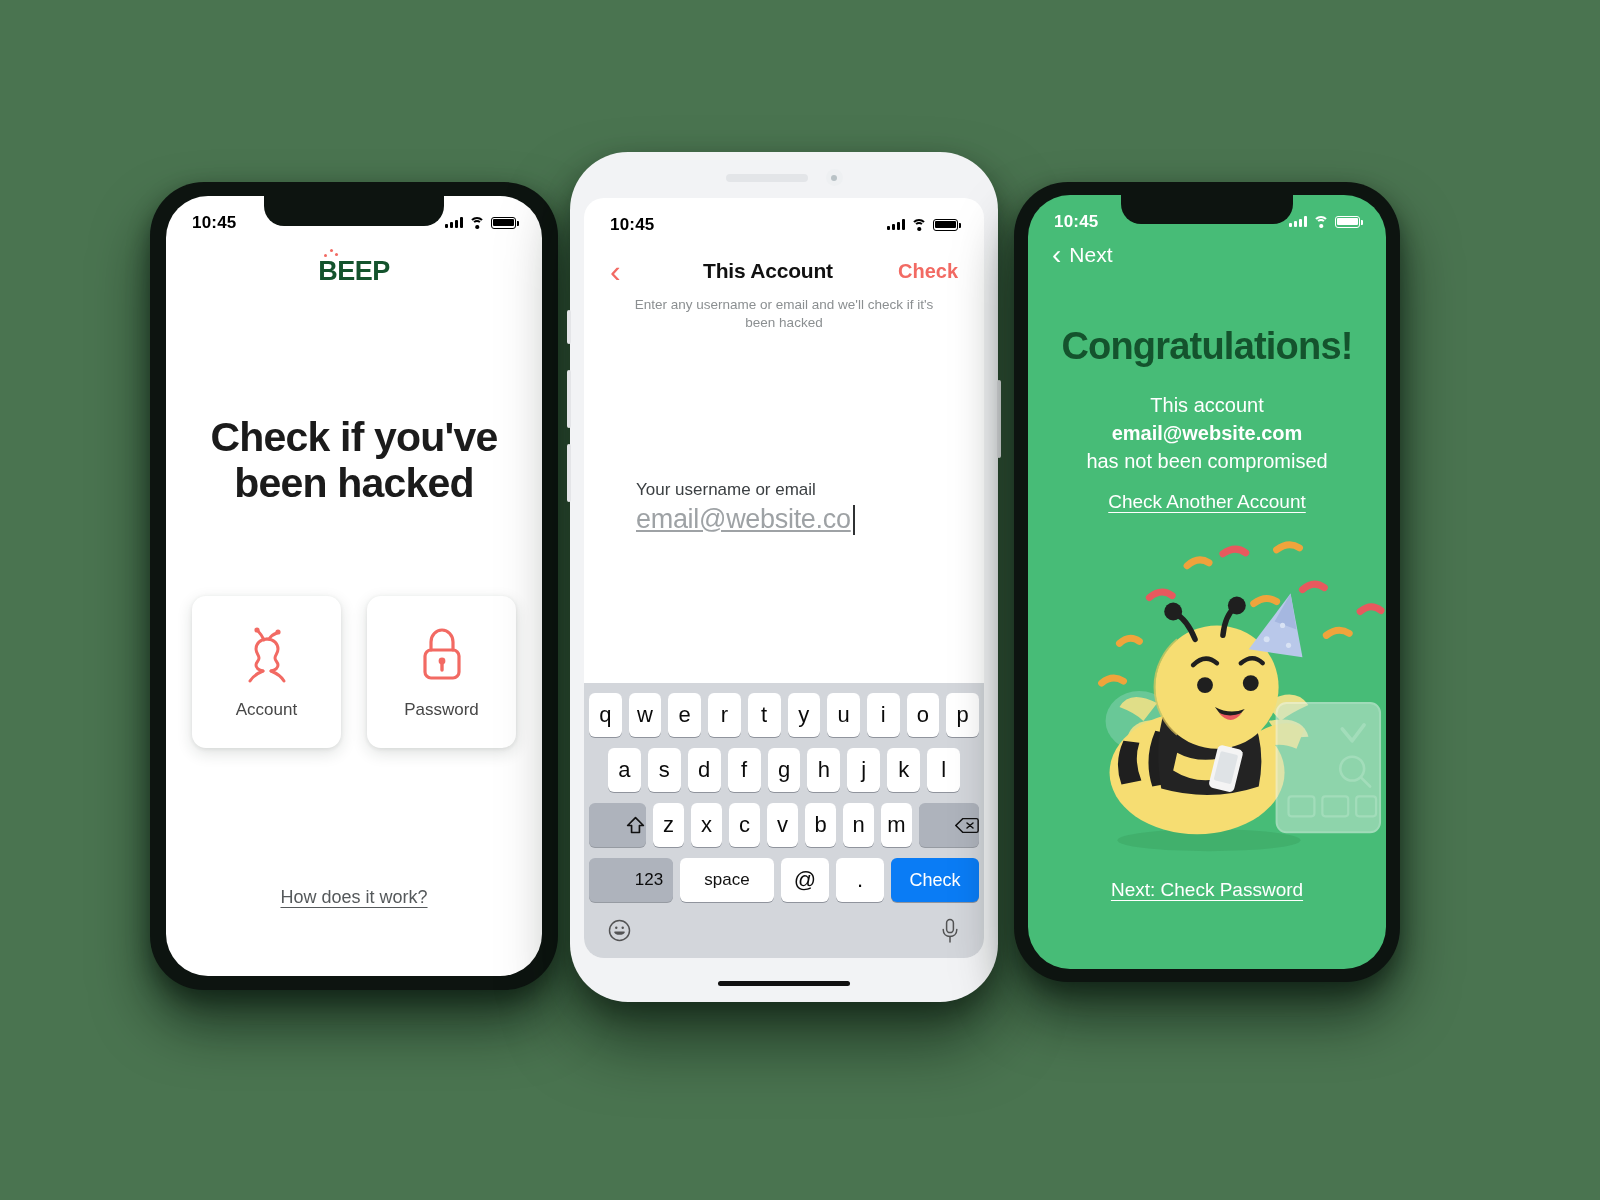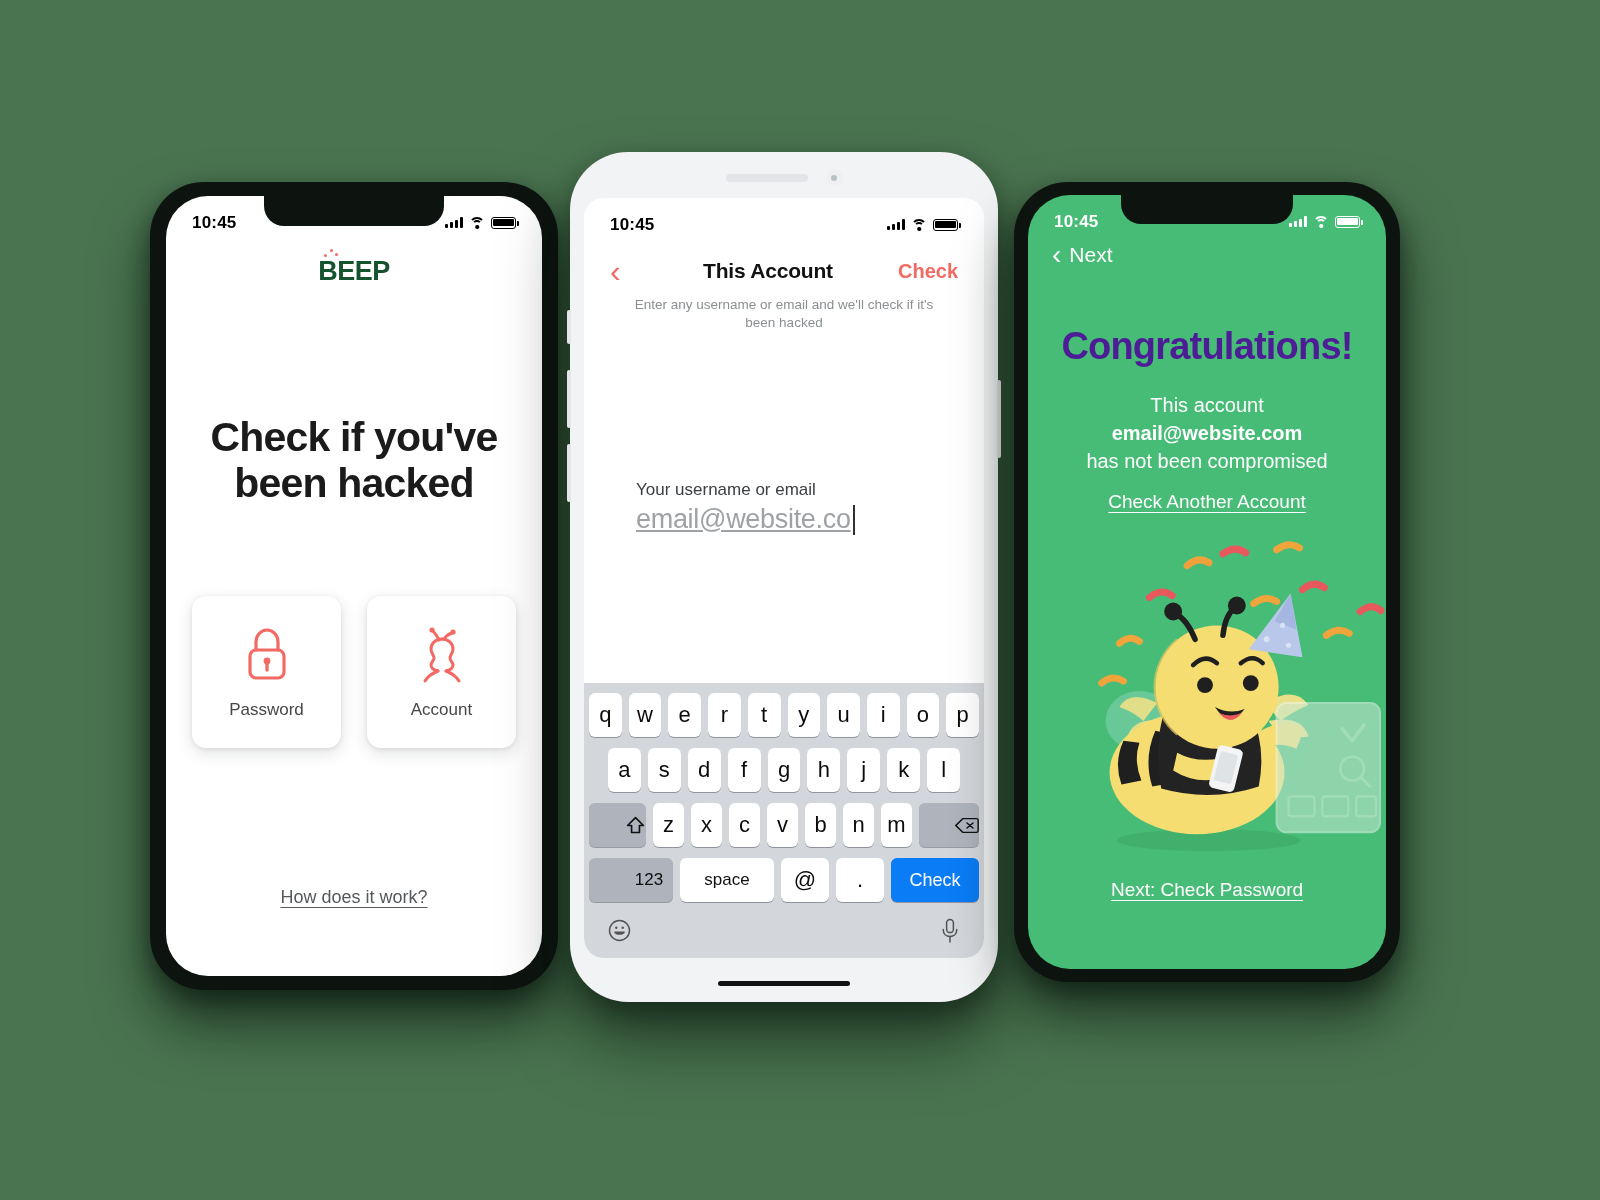--- a/index.html
+++ b/index.html
@@ -391,21 +391,21 @@
   }
   .nav-home .chev {
     font-size: 28px;
     line-height: 1;
     font-weight: 300;
   }
   .grats {
     position: absolute;
     top: 130px; left: 18px; right: 18px;
     text-align: center;
-    color: #4c1d95;
+    color: #14532d;
     font-size: 38px;
     font-weight: bold;
     letter-spacing: -0.8px;
   }
   .grats-sub {
     position: absolute;
     top: 196px; left: 26px; right: 26px;
     text-align: center;
     color: #fff;
     font-size: 20px;
@@ -470,45 +470,45 @@
             <i></i>
             <i></i>
             <i></i>
           </span>
         <span>BEEP</span>
       </div>
 
       <div class="hero-title">Check if you've been hacked</div>
 
       <div class="card-row">
-        <div class="opt-card">
-          <span class="ic">
-            <svg width="48" height="58" viewBox="0 0 48 58" fill="none" stroke="#f26a63" stroke-width="3.2" stroke-linecap="round" stroke-linejoin="round">
-              <path d="M13 24 V16 C13 9.4 18 4 24 4 C30 4 35 9.4 35 16 V24"></path>
-              <rect x="7" y="24" width="34" height="28" rx="6"></rect>
-              <circle cx="24" cy="35" r="3.4" fill="#f26a63" stroke="none"></circle>
-              <path d="M24 37 V44" stroke-width="3.4"></path>
-            </svg>
-          </span>
-          <span class="lbl">Password</span>
-        </div>
         <div class="opt-card">
           <span class="ic">
             <svg width="54" height="58" viewBox="0 0 54 58" fill="none" stroke="#f26a63" stroke-width="3" stroke-linecap="round" stroke-linejoin="round">
               <path d="M27 13 C20 13 16 18 16 23 C16 27 19 29 19 32 C19 35 16 36 16 39 C16 42 19 44 23 45"></path>
               <path d="M27 13 C34 13 38 18 38 23 C38 27 35 29 35 32 C35 35 38 36 38 39 C38 42 35 44 31 45"></path>
               <path d="M23 45 C18 47 13 50 10 55"></path>
               <path d="M31 45 C36 47 41 50 44 55"></path>
               <path d="M24 14 C22 10 20 7 18 5"></path>
               <path d="M29 13 C31 10 34 8 37 7"></path>
               <circle cx="17" cy="4" r="2.6" fill="#f26a63" stroke="none"></circle>
               <circle cx="38" cy="6" r="2.6" fill="#f26a63" stroke="none"></circle>
             </svg>
           </span>
           <span class="lbl">Account</span>
+        </div>
+        <div class="opt-card">
+          <span class="ic">
+            <svg width="48" height="58" viewBox="0 0 48 58" fill="none" stroke="#f26a63" stroke-width="3.2" stroke-linecap="round" stroke-linejoin="round">
+              <path d="M13 24 V16 C13 9.4 18 4 24 4 C30 4 35 9.4 35 16 V24"></path>
+              <rect x="7" y="24" width="34" height="28" rx="6"></rect>
+              <circle cx="24" cy="35" r="3.4" fill="#f26a63" stroke="none"></circle>
+              <path d="M24 37 V44" stroke-width="3.4"></path>
+            </svg>
+          </span>
+          <span class="lbl">Password</span>
         </div>
       </div>
 
       <div class="how-link">How does it work?</div>
     </div>
   </div>
 
   <div class="phone" id="phone-check">
     <span class="side-btn b1"></span>
     <span class="side-btn b2"></span>

